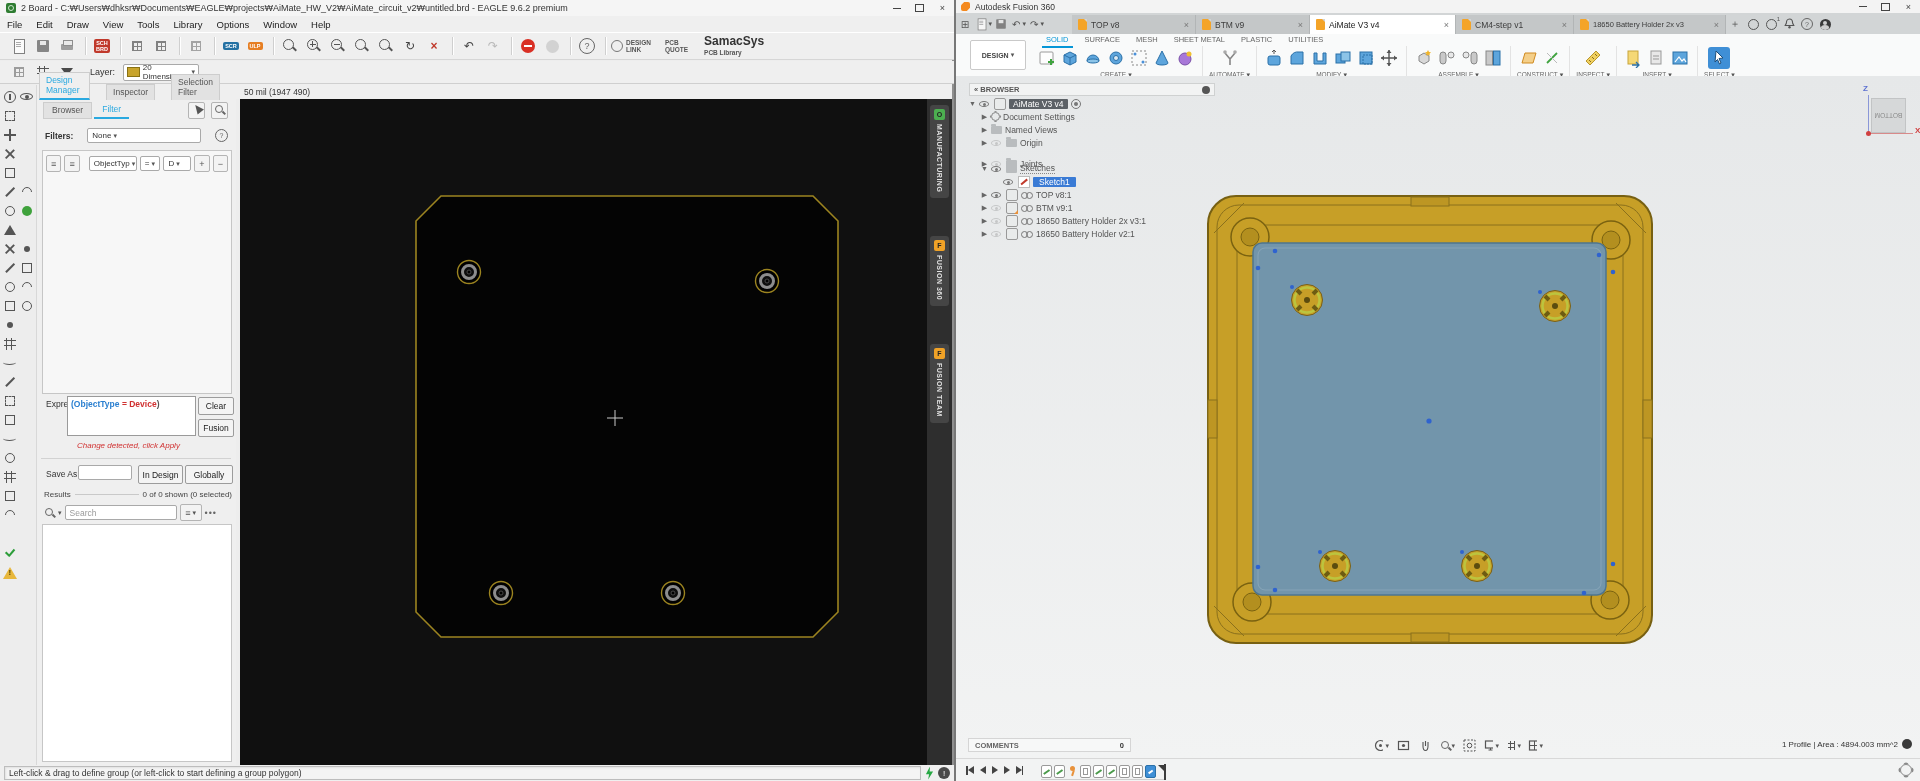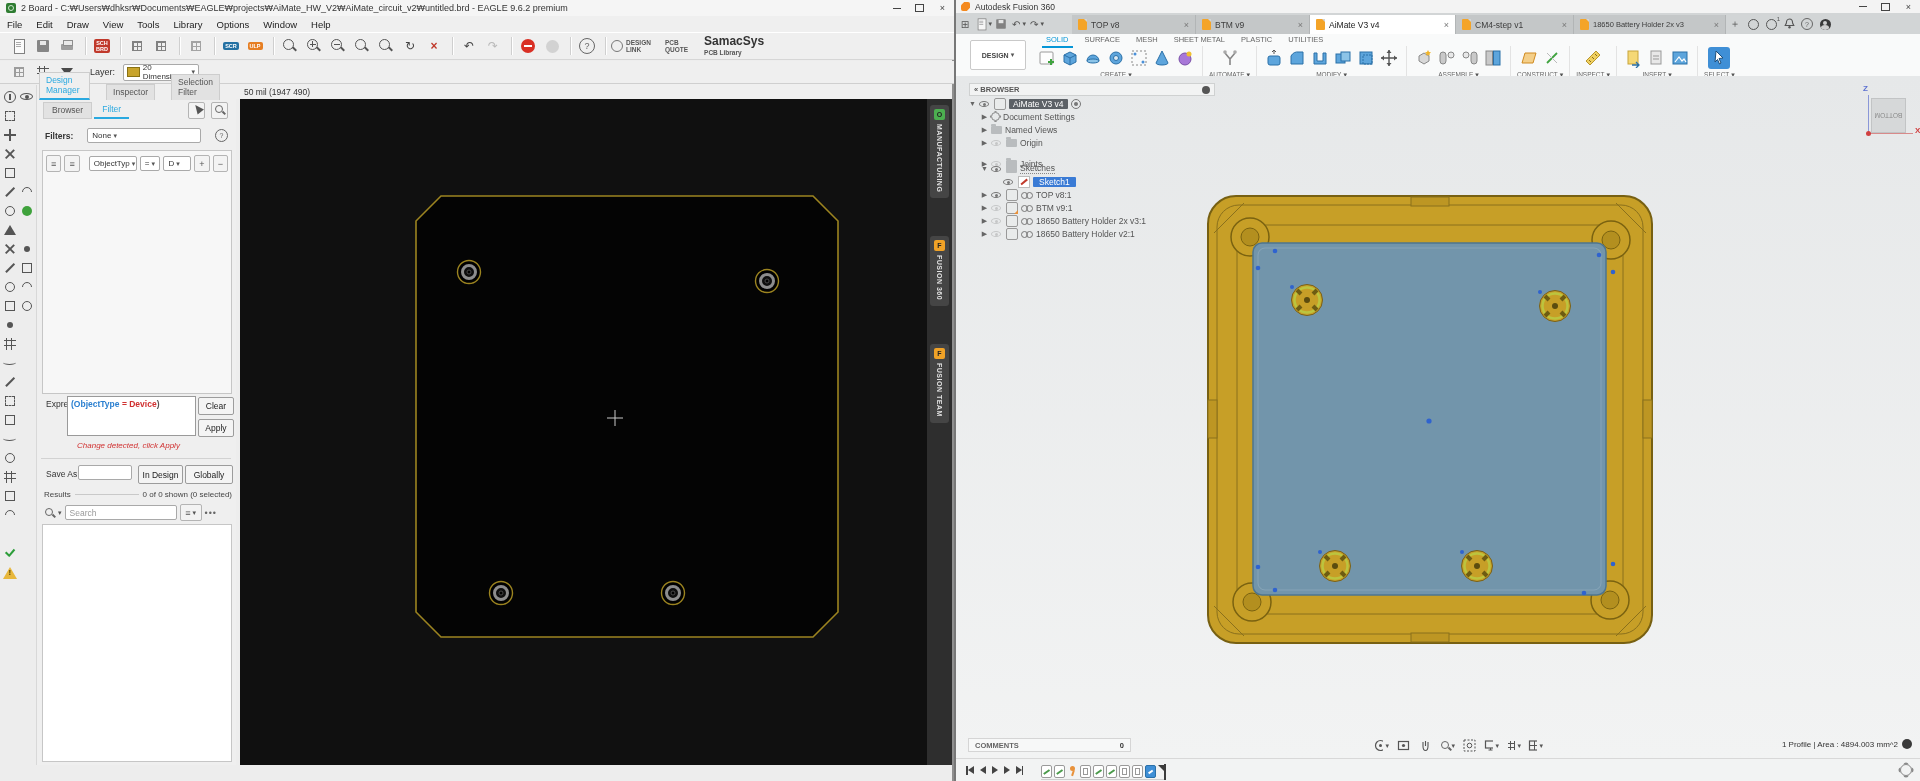--- a/index.html
+++ b/index.html
@@ -450,21 +450,21 @@
       </div>
     </div>
 
     <span class="abs" style="left:9px;top:315px;font-size:8.5px;color:#333">Expre</span>
     <div class="abs" style="left:30px;top:312px;width:127px;height:38px;background:#fff;border:1px solid #9a9a9a">
       <div style="font-size:8.5px;font-weight:bold;padding:2px 3px">
         <span style="color:#2a7fd0">(</span><span style="color:#2a7fd0">ObjectType</span><span style="color:#d03030"> = </span><span style="color:#d03030">Device</span><span style="color:#555">)</span>
       </div>
     </div>
     <div class="ebtn abs" style="left:161px;top:313px;width:34px;height:16px">Clear</div>
-    <div class="ebtn abs" style="left:161px;top:335px;width:34px;height:16px">Apply</div>
+    <div class="ebtn abs" style="left:161px;top:335px;width:34px;height:16px">Fusion</div>
     <div class="abs" style="left:40px;top:357px;width:155px;font-size:8px;font-style:italic;color:#d03030">Change detected, click Apply</div>
     <div class="abs" style="left:4px;top:374px;width:190px;border-top:1px solid #d2d2d2"></div>
 
     <span class="abs" style="left:9px;top:385px;font-size:8.5px;color:#333">Save As:</span>
     <input class="einput abs" style="left: 41px; top: 381px; width: 54px; height: 15px;" value="">
     <div class="ebtn abs" style="left:101px;top:381px;width:43px;height:17px">In Design</div>
     <div class="ebtn abs" style="left:148px;top:381px;width:46px;height:17px">Globally</div>
 
     <div class="abs" style="left:7px;top:406px;width:188px;display:flex;align-items:center;font-size:8px;color:#444;gap:4px">
       <span>Results</span>
@@ -524,20 +524,25 @@
     <div class="vtab">
       <div class="vbadge" style="background:#f0a227">F</div>
       <div class="vtxt">FUSION 360</div>
     </div>
     <div class="vtab">
       <div class="vbadge" style="background:#f0a227">F</div>
       <div class="vtxt">FUSION TEAM</div>
     </div>
   </div>
 
+  <div class="e-status">
+    <div class="statusfield">Left-click &amp; drag to define group (or left-click to start defining a group polygon)</div>
+    <div class="bolt"></div>
+    <div class="dinfo">!</div>
+  </div>
 </div>
 
 <div class="fusion">
   <div class="f-title">
     <div class="f-logo"></div>
     <span>Autodesk Fusion 360</span>
     <div style="margin-left:auto;display:flex">
       <div class="winbtn" style="height:12px">
           <span class="bar"></span>
         </div>

